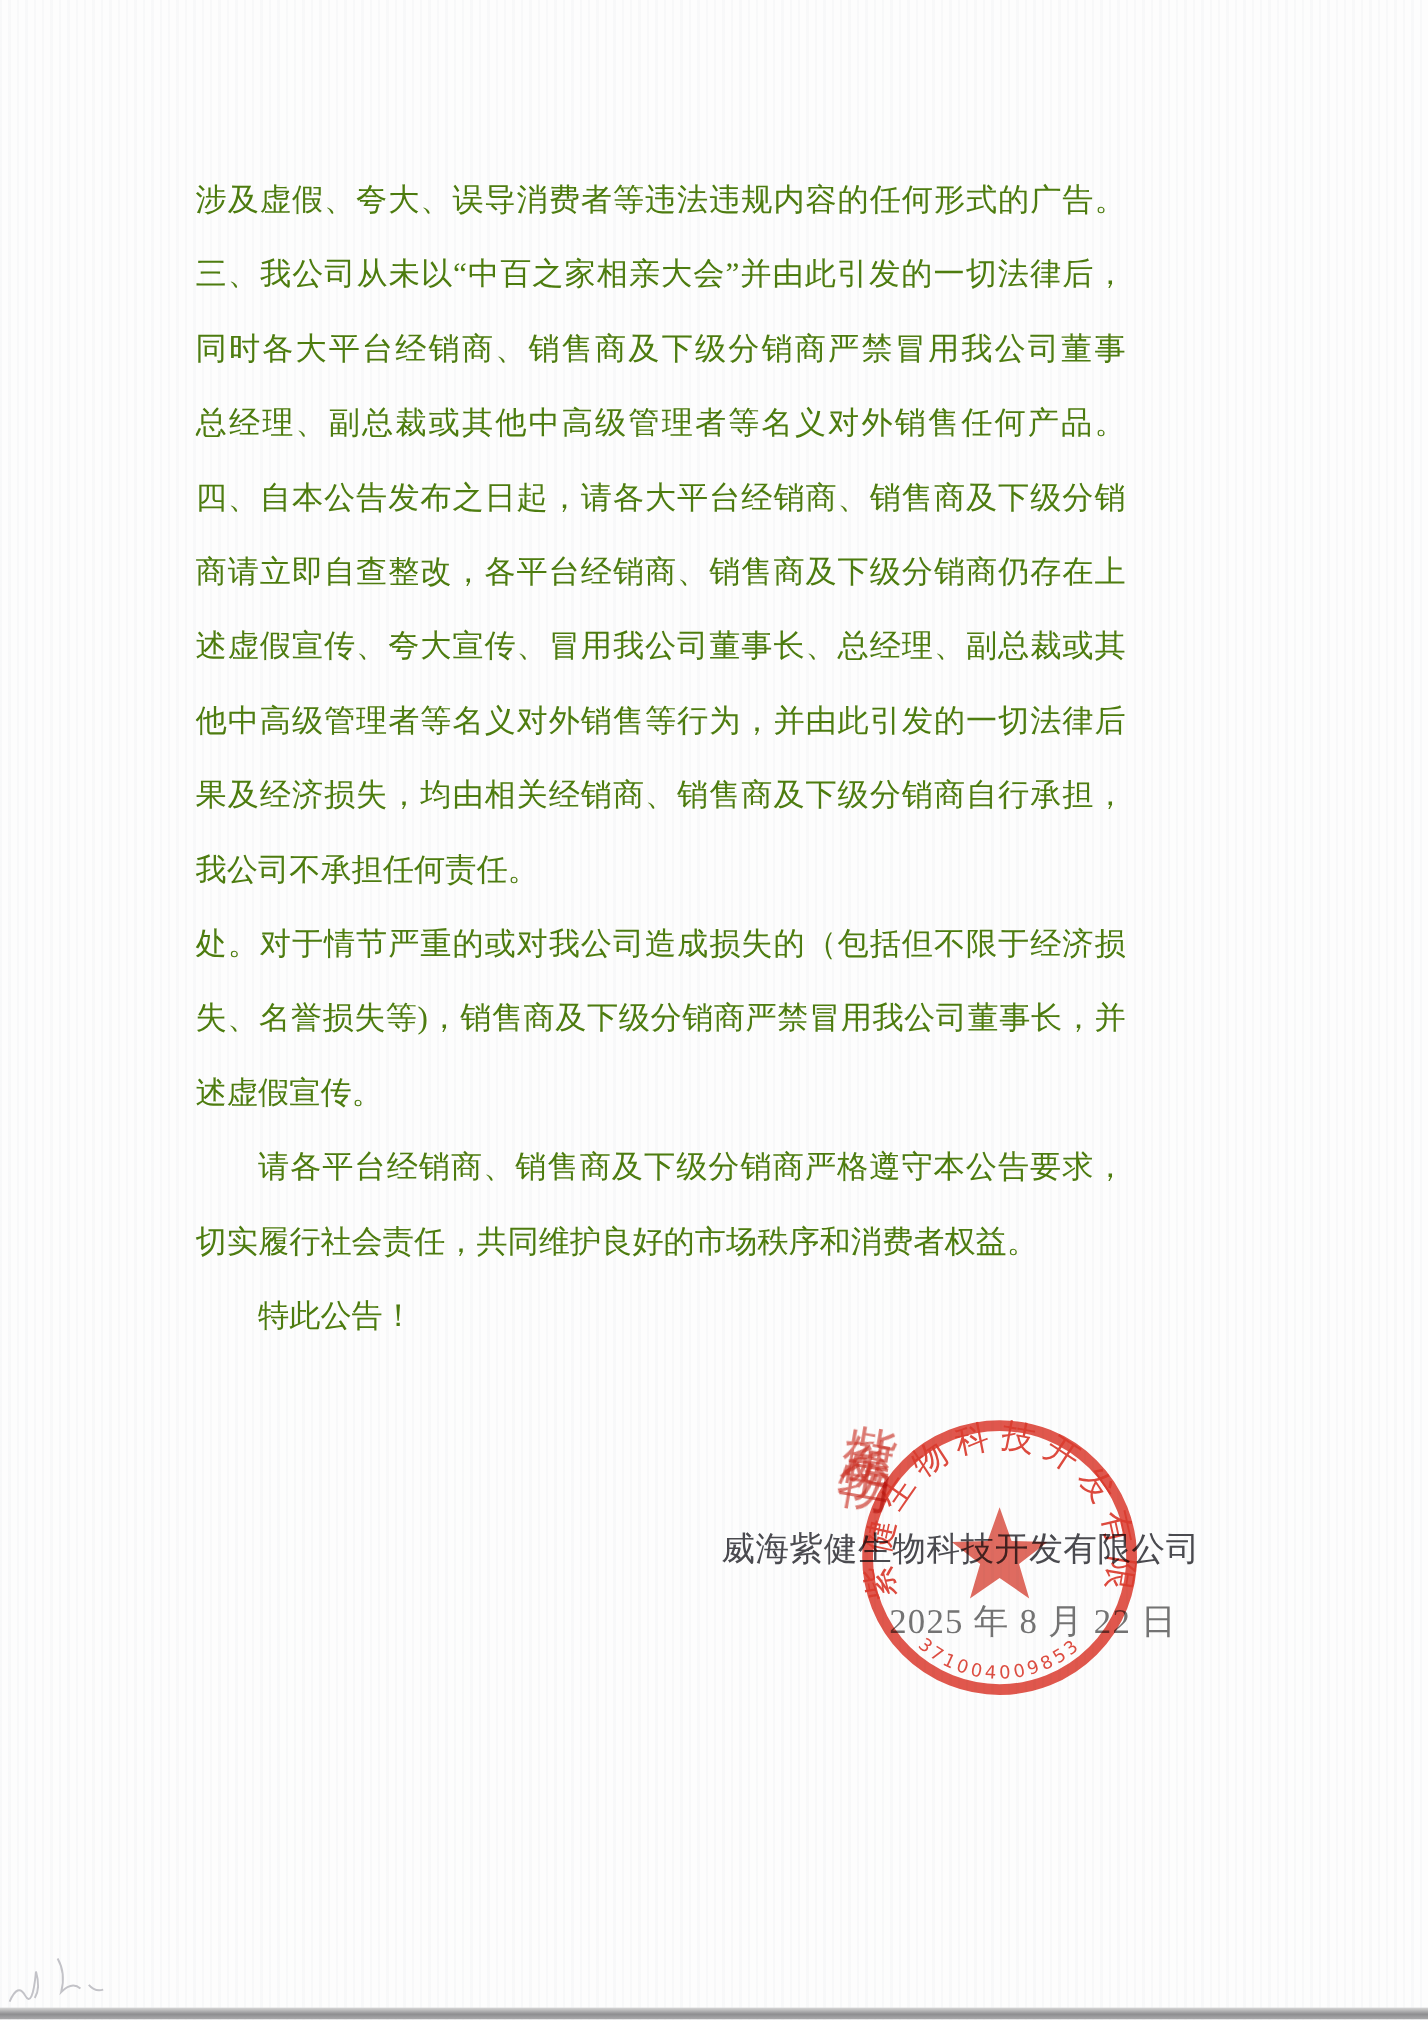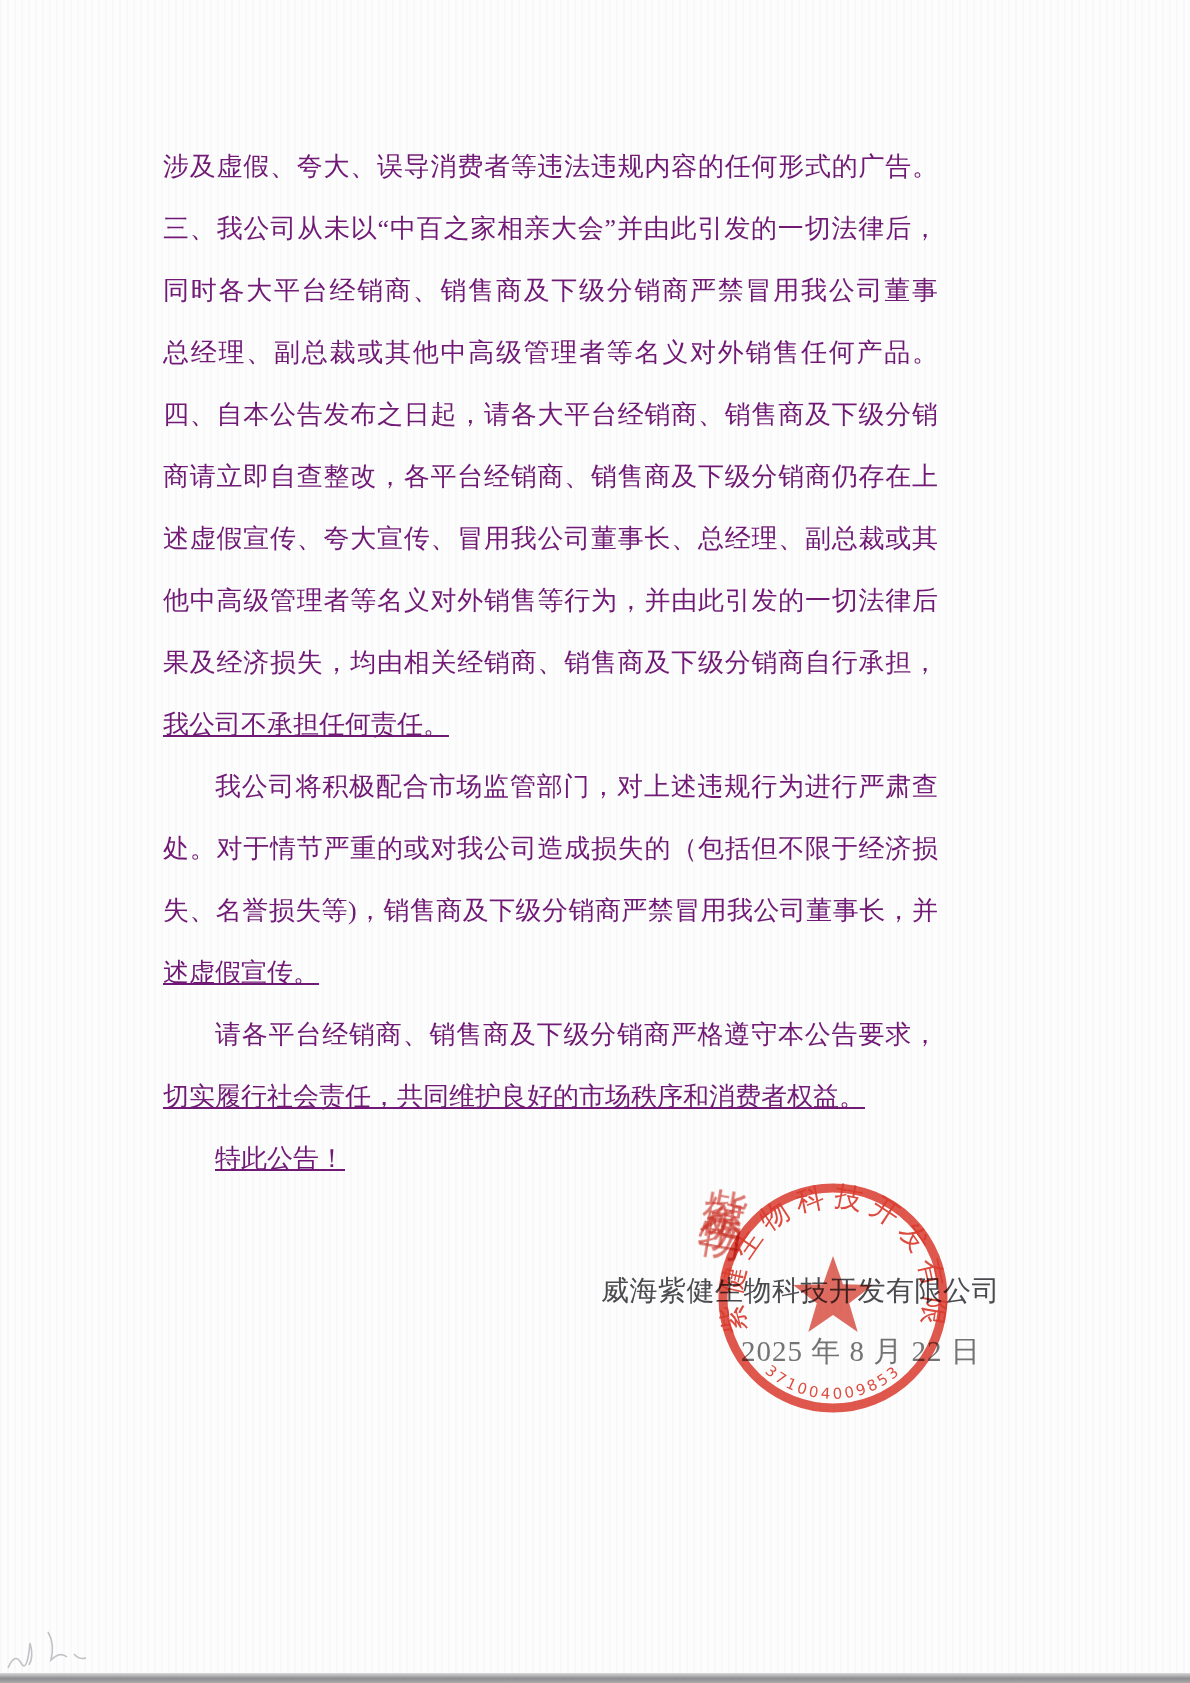--- a/index.html
+++ b/index.html
@@ -8,25 +8,25 @@
     position:relative;
     overflow:hidden;
     background:
       repeating-linear-gradient(90deg, rgba(225,228,232,0.18) 0 2px, rgba(255,255,255,0) 2px 7px),
       #fdfdfd;
     font-family:"Liberation Serif","DejaVu Serif",serif;
   }
   .doc-body { position:absolute; left:163px; top:136px; width:775px; }
   .line {
     width:775px; height:62px; line-height:62px;
-    font-size:26px; color:#701a75;
+    font-size:26px; color:#4d7c0f;
     text-align:justify; text-align-last:justify;
     overflow:hidden;
   }
-  .line.short { text-align:left; text-align-last:auto;text-decoration:underline; }
+  .line.short { text-align:left; text-align-last:auto; }
   .line.indent { text-indent:52px; }
   .signature {
     position:absolute; left:601px; top:1272px; width:400px;
     font-size:28px; color:#4a4a4f; letter-spacing:0.5px; white-space:nowrap;
   }
   .sign-date {
     position:absolute; left:741px; top:1332px;
     font-size:29px; color:#737373; letter-spacing:1px; white-space:nowrap;
   }
   .stamp {
@@ -57,21 +57,20 @@
   <div class="line">涉及虚假、夸大、误导消费者等违法违规内容的任何形式的广告。</div>
   <div class="line">三、我公司从未以“中百之家相亲大会”并由此引发的一切法律后，</div>
   <div class="line">同时各大平台经销商、销售商及下级分销商严禁冒用我公司董事长、</div>
   <div class="line">总经理、副总裁或其他中高级管理者等名义对外销售任何产品。</div>
   <div class="line">四、自本公告发布之日起，请各大平台经销商、销售商及下级分销</div>
   <div class="line">商请立即自查整改，各平台经销商、销售商及下级分销商仍存在上</div>
   <div class="line">述虚假宣传、夸大宣传、冒用我公司董事长、总经理、副总裁或其</div>
   <div class="line">他中高级管理者等名义对外销售等行为，并由此引发的一切法律后</div>
   <div class="line">果及经济损失，均由相关经销商、销售商及下级分销商自行承担，</div>
   <div class="line short">我公司不承担任何责任。</div>
-  <div class="line indent">我公司将积极配合市场监管部门，对上述违规行为进行严肃查</div>
   <div class="line">处。对于情节严重的或对我公司造成损失的（包括但不限于经济损</div>
   <div class="line">失、名誉损失等)，销售商及下级分销商严禁冒用我公司董事长，并</div>
   <div class="line short">述虚假宣传。</div>
   <div class="line indent">请各平台经销商、销售商及下级分销商严格遵守本公告要求，</div>
   <div class="line short">切实履行社会责任，共同维护良好的市场秩序和消费者权益。</div>
   <div class="line short indent">特此公告！</div>
 </div>
 
 <div class="signature">威海紫健生物科技开发有限公司</div>
 <div class="sign-date">2025 年 8 月 22 日</div>

